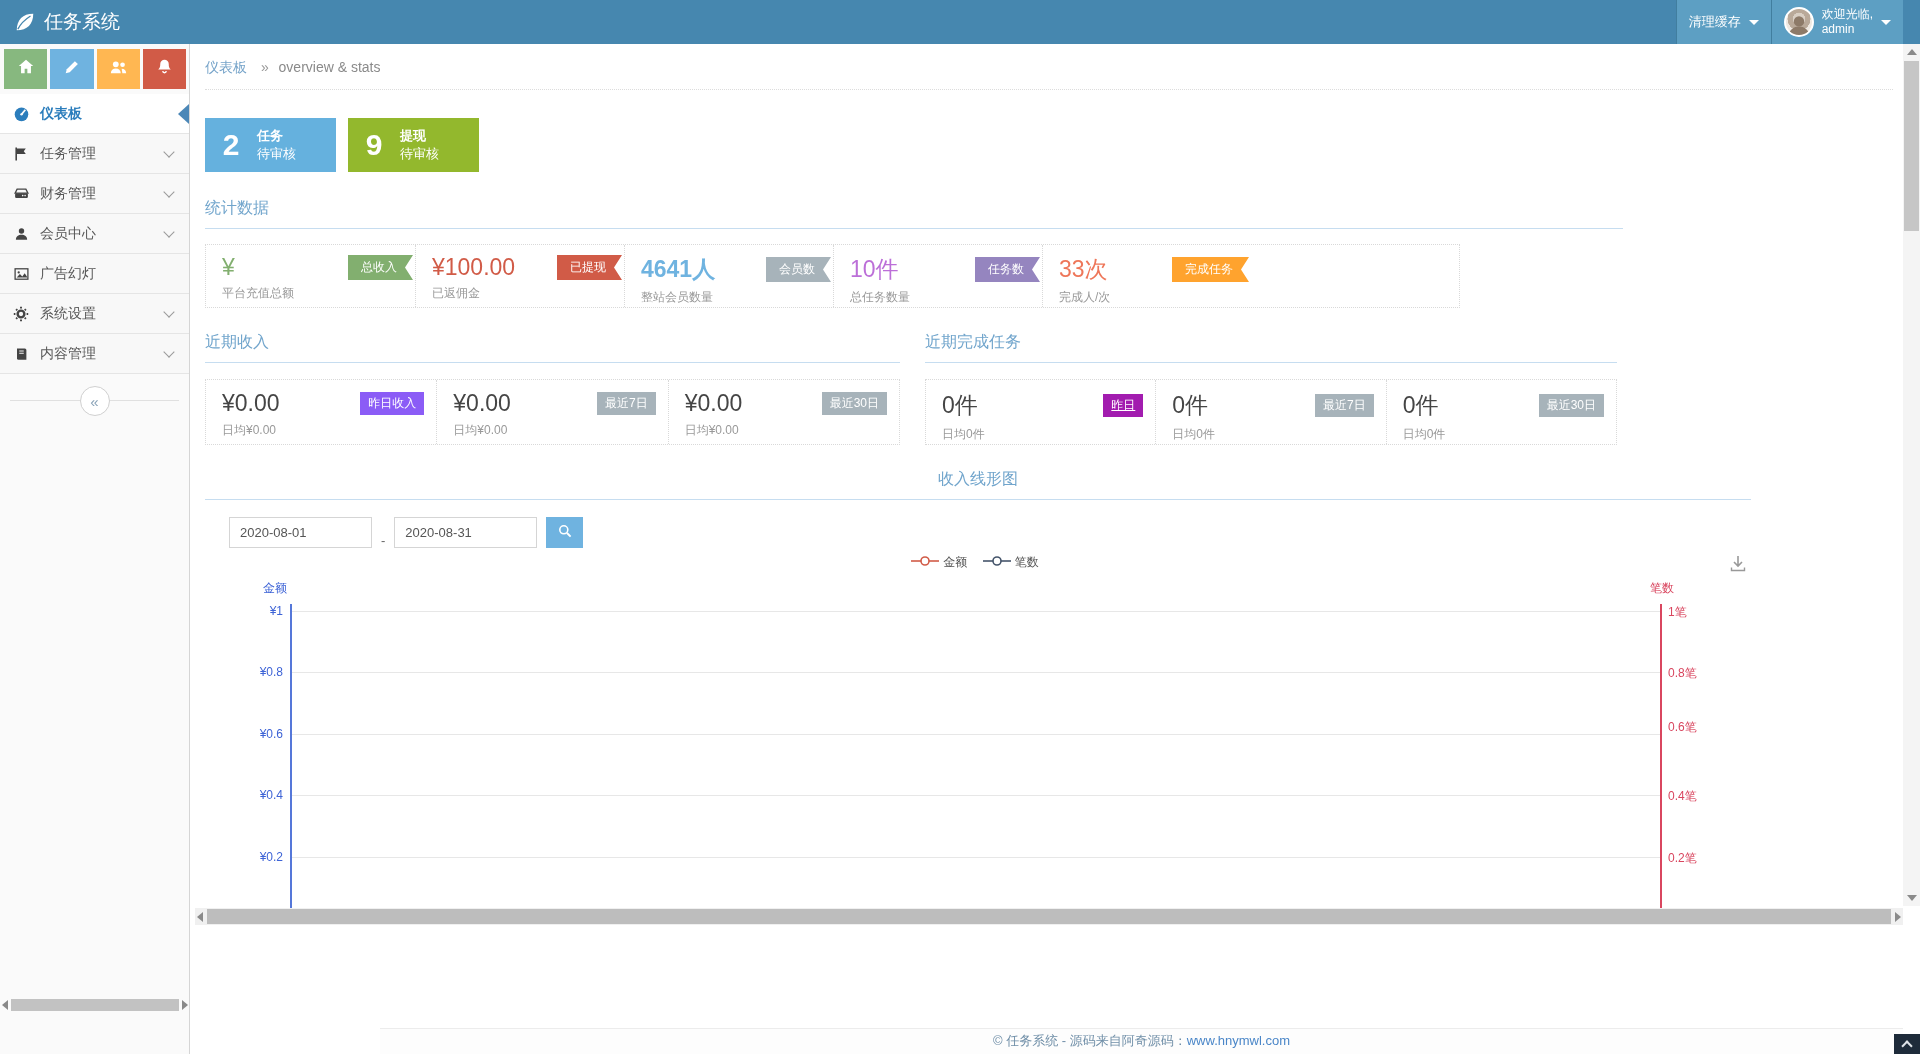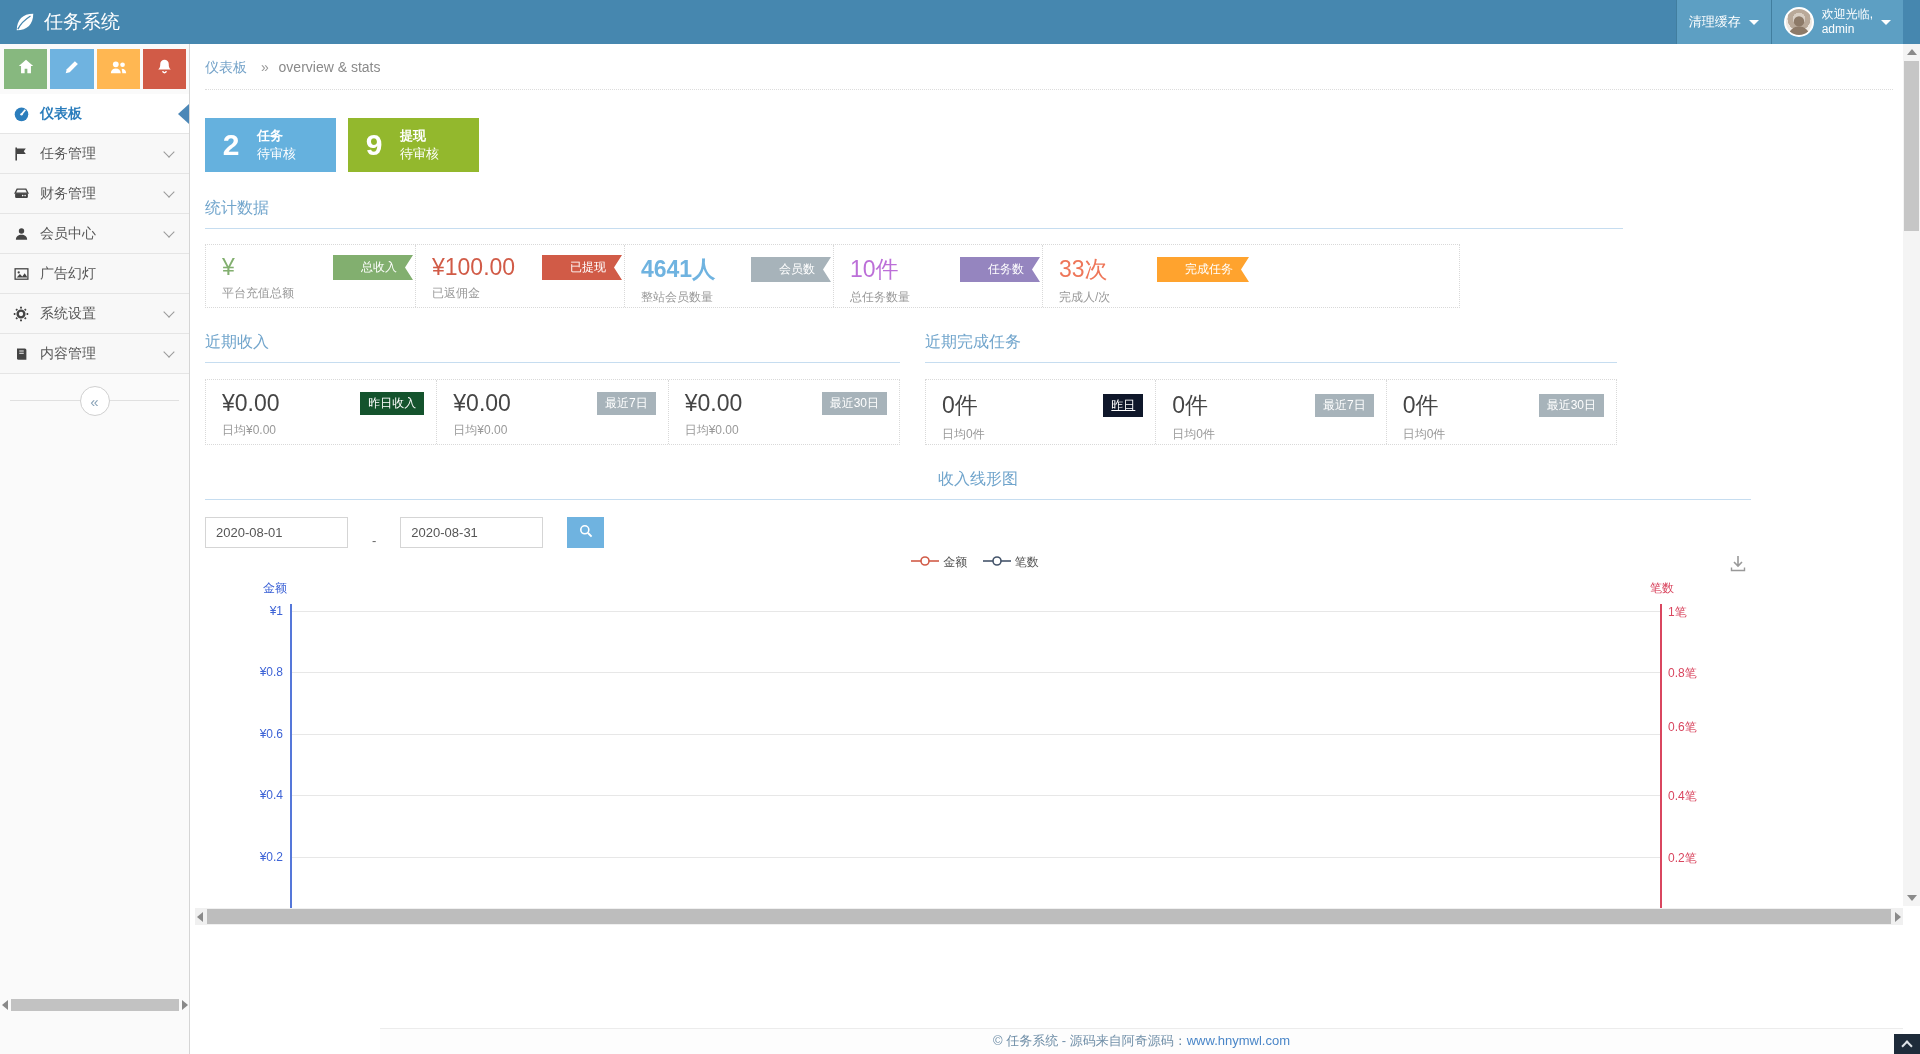--- a/index.html
+++ b/index.html
@@ -51,35 +51,35 @@
 
   .sec-head { color:#71a5cc; font-size:16px; padding-bottom:9px; border-bottom:1px solid #c6ddf0; }
   .sec-stats { margin-top:26px; width:1418px; }
   .sec-chart { margin-top:24px; width:1546px;text-align:center; }
 
   .stats-box { margin-top:15px; width:1255px; height:64px; border:1px dotted #d9d9d9; display:flex; }
   .stat-cell { width:209px; padding:9px 0 0 16px; border-left:1px dotted #d9d9d9; }
   .stat-cell:first-child { border-left:none; }
   .stat-top { display:flex; align-items:center; justify-content:space-between; padding-right:2px; }
   .stat-value { font-size:23px; white-space:nowrap; }
-  .ribbon { color:#fff; font-size:12px; padding:4px 16px 4px 28px; clip-path:polygon(0 0,100% 0,calc(100% - 8px) 50%,100% 100%,0 100%); white-space:nowrap; flex-shrink:0; }
+  .ribbon { color:#fff; font-size:12px; padding:4px 16px 4px 13px; clip-path:polygon(0 0,100% 0,calc(100% - 8px) 50%,100% 100%,0 100%); white-space:nowrap; flex-shrink:0; }
   .stat-label { font-size:12px; color:#999; margin-top:4px; }
 
   .two-col { display:flex; gap:25px; margin-top:24px; }
   .col-income { width:695px; }
   .col-tasks { width:692px; }
   .mini-box { margin-top:16px; height:66px; border:1px dotted #d9d9d9; display:flex; }
   .mini-cell { flex:1; padding:10px 12px 0 16px; border-left:1px dotted #d9d9d9; }
   .mini-cell:first-child { border-left:none; }
   .mini-top { display:flex; align-items:center; justify-content:space-between; }
   .mini-value { font-size:23px; color:#454545; }
   .badge { color:#fff; font-size:12px; padding:3px 8px; white-space:nowrap; }
   .mini-sub { font-size:12px; color:#999; margin-top:5px; }
 
-  .filter-row { margin-top:17px; display:flex; align-items:flex-end; gap:24px; }
+  .filter-row { margin-top:17px; display:flex; align-items:flex-end; gap:9px;margin-left:24px; }
   .date-input { width:143px; height:31px; border:1px solid #d5d5d5; padding:0 10px; font-size:13px; color:#555; font-family:"Liberation Sans",sans-serif; }
   .dash { color:#666; font-size:13px; }
   .search-btn { width:37px; height:31px; background:#6fb3e0; border:none; display:flex; align-items:center; justify-content:center; cursor:pointer; }
 
   .legend-row { position:relative; height:22px; margin-top:6px; }
   .legend { position:absolute; left:85px; width:1370px; text-align:center; font-size:12px; color:#555; }
   .legend-item { display:inline-flex; align-items:center; gap:4px; margin:0 6px; cursor:pointer; }
   .dl-icon { position:absolute; right:155px; top:0; cursor:pointer; }
 
   .chart { position:relative; width:1695px; height:330px; margin-top:2px; overflow:hidden; }
@@ -324,21 +324,21 @@
         </div>
       </div>
 
       <div class="two-col">
         <div class="col-income">
           <div class="sec-head">近期收入</div>
           <div class="mini-box">
             <div class="mini-cell">
               <div class="mini-top">
                   <span class="mini-value">¥0.00</span>
-                  <span class="badge" style="background: #14532d;">昨日收入</span>
+                  <span class="badge" style="background: #8b5cf6;">昨日收入</span>
                 </div>
               <div class="mini-sub">日均¥0.00</div>
             </div>
             <div class="mini-cell">
               <div class="mini-top">
                   <span class="mini-value">¥0.00</span>
                   <span class="badge" style="background: rgb(167, 179, 186);">最近7日</span>
                 </div>
               <div class="mini-sub">日均¥0.00</div>
             </div>
@@ -350,21 +350,21 @@
               <div class="mini-sub">日均¥0.00</div>
             </div>
           </div>
         </div>
         <div class="col-tasks">
           <div class="sec-head">近期完成任务</div>
           <div class="mini-box">
             <div class="mini-cell">
               <div class="mini-top">
                   <span class="mini-value">0件</span>
-                  <span class="badge" style="background: #0f172a; text-decoration: underline;">昨日</span>
+                  <span class="badge" style="background: #a21caf; text-decoration: underline;">昨日</span>
                 </div>
               <div class="mini-sub">日均0件</div>
             </div>
             <div class="mini-cell">
               <div class="mini-top">
                   <span class="mini-value">0件</span>
                   <span class="badge" style="background: rgb(167, 179, 186);">最近7日</span>
                 </div>
               <div class="mini-sub">日均0件</div>
             </div>

